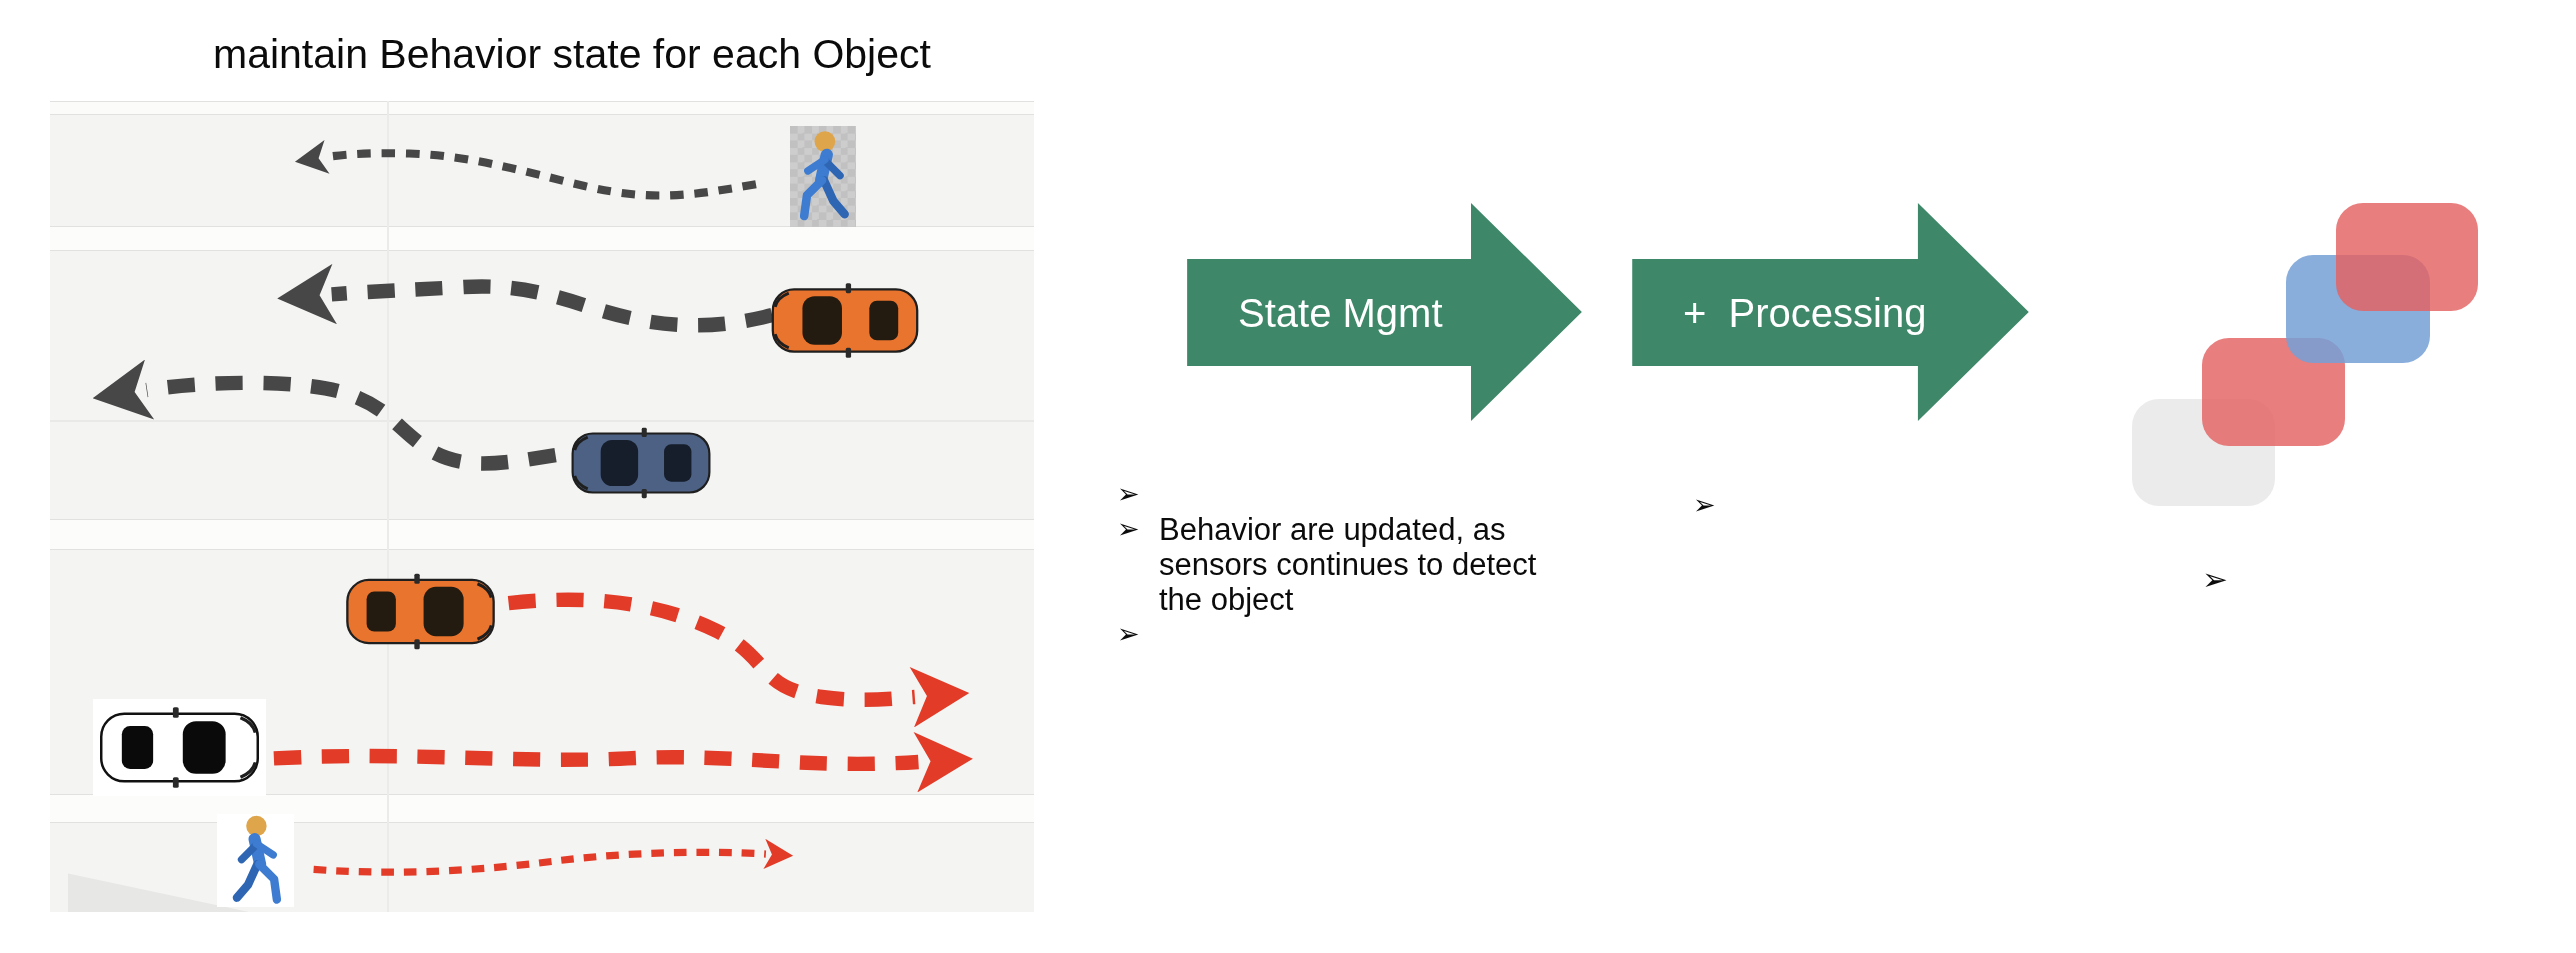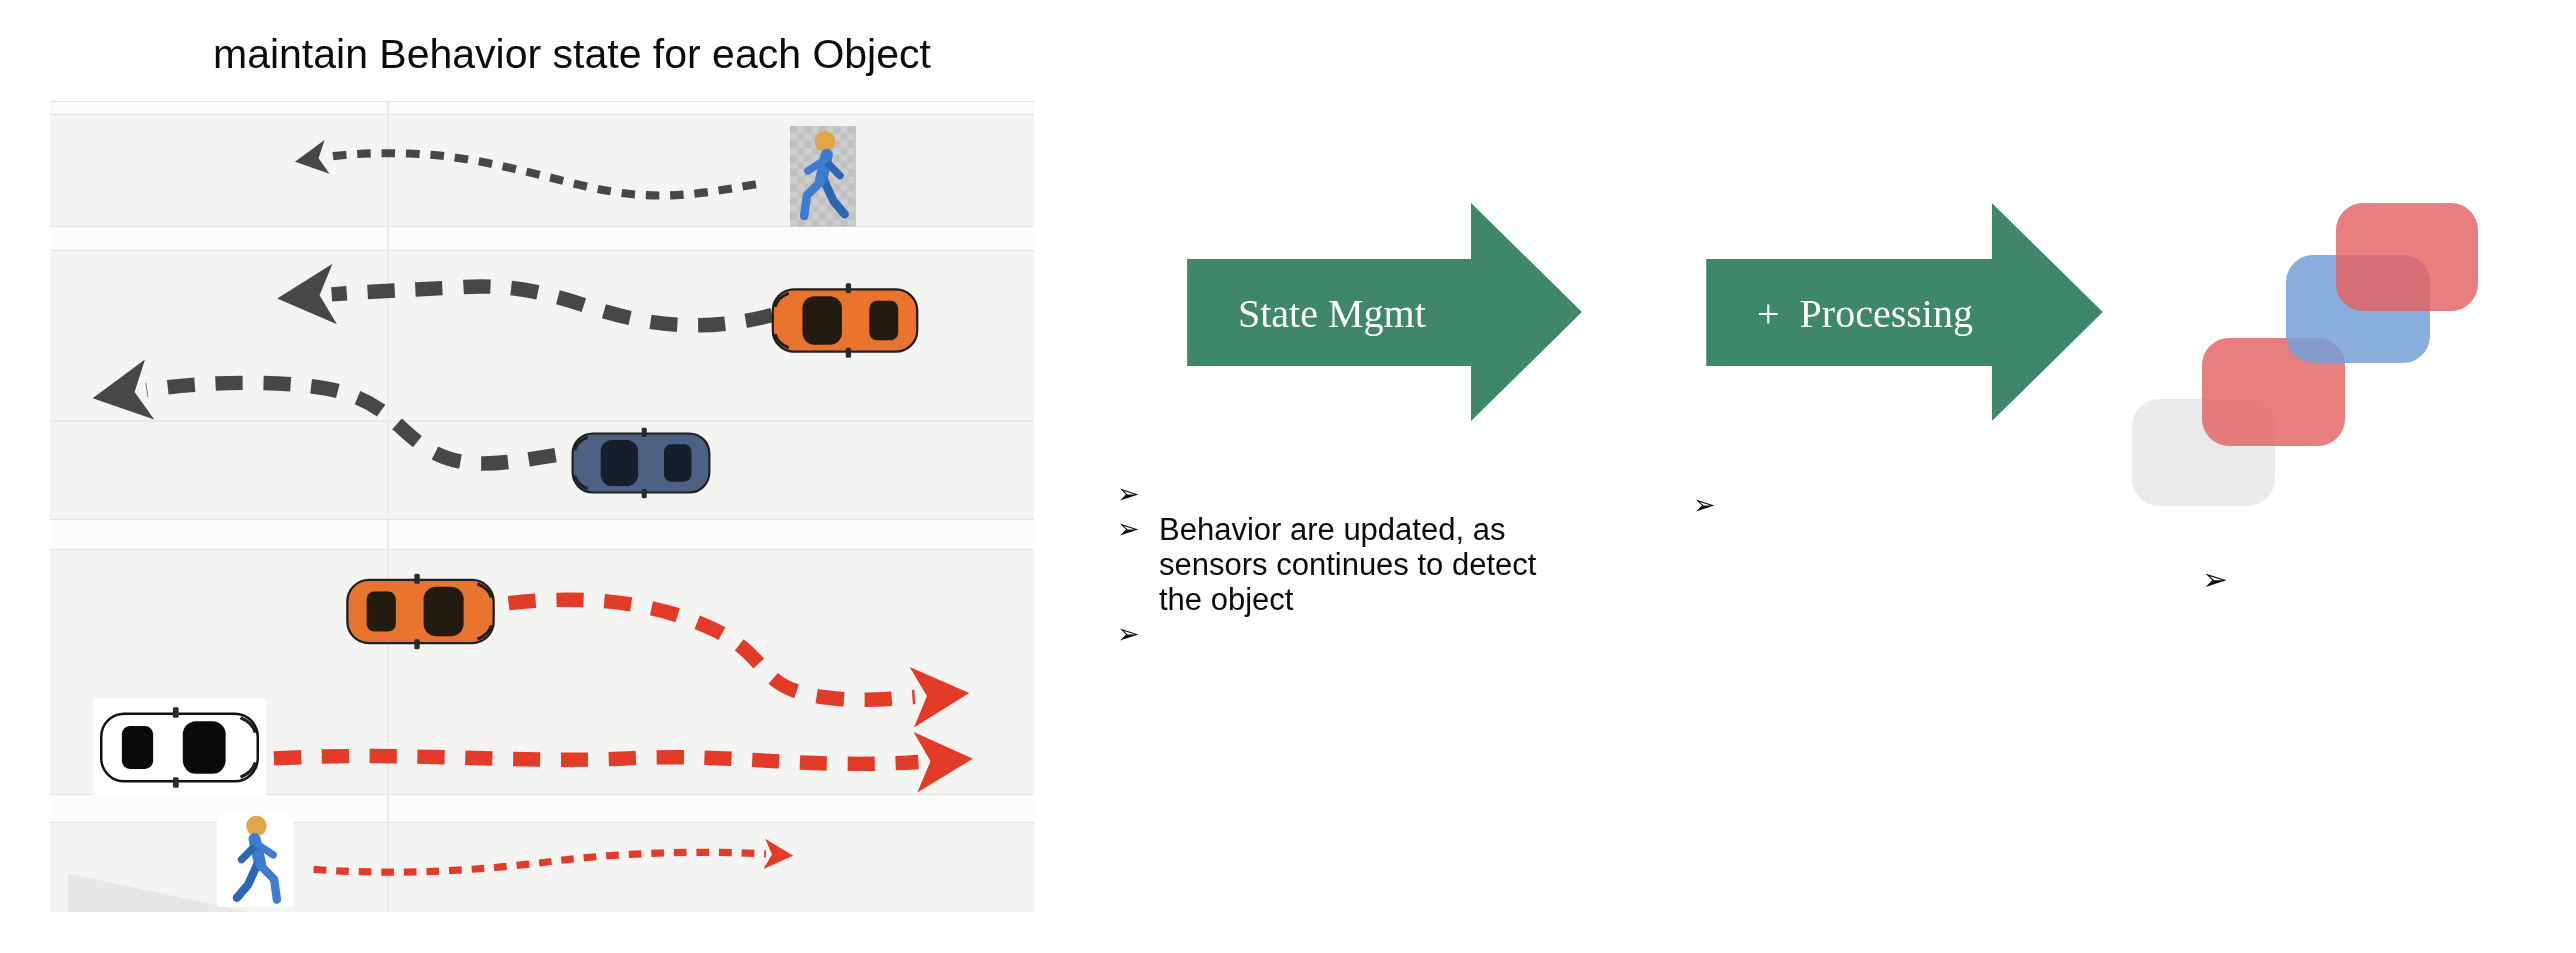--- a/index.html
+++ b/index.html
@@ -53,21 +53,21 @@
   .limb{fill:none;stroke:var(--c-ped_blue);stroke-linecap:round;stroke-linejoin:round;}
   .limb.back{stroke:var(--c-ped_blue_dark);}
   .head{fill:var(--c-ped_head);}
 
   
   .garrow{position:absolute;width:397px;height:219px;}
   .garrow svg{display:block;width:100%;height:100%;}
   .garrow polygon{fill:var(--c-green_arrow);}
   .garrow-label{
     position:absolute;left:51px;top:50%;transform:translateY(-50%);
-    color:var(--c-arrow_label_text);font-size:40px;white-space:pre;font-family:Liberation Serif, serif;
+    color:var(--c-arrow_label_text);font-size:40px;white-space:pre;
   }
 
   
   .blist{position:absolute;}
   .bi{display:flex;align-items:flex-start;}
   .bullet{flex:0 0 42px;font-size:27px;line-height:35px;color:#0b0b0b;}
   .bt{white-space:pre-line;font-size:31px;line-height:35px;color:#0b0b0b;}
   .blist.small .bullet{font-size:27px;}
   .blist.arial .bullet{flex-basis:47px;font-size:31px;line-height:44px;}
   .blist.arial .bt{font-size:34px;line-height:44px;}
@@ -192,21 +192,21 @@
     </div>
   </div>
 
   <div class="garrow" style="left:1187px;top:203px;width:395px;">
     <svg viewBox="0 0 438 243">
         <polygon points="0,62 315,62 315,0 438,121 315,242 315,181 0,181"></polygon>
       </svg>
     <span class="garrow-label">State Mgmt</span>
   </div>
 
-  <div class="garrow" style="left:1706px;top:203px;width:397px;">
+  <div class="garrow" style="left:1632px;top:203px;width:397px;">
     <svg viewBox="0 0 440 243">
         <polygon points="0,62 317,62 317,0 440,121 317,242 317,181 0,181"></polygon>
       </svg>
     <span class="garrow-label">+  Processing</span>
   </div>
 
   <div class="blist small" style="left:1117px;top:477px;width:551px;">
     <div class="bi">
       <span class="bullet">➢</span>
     </div>

